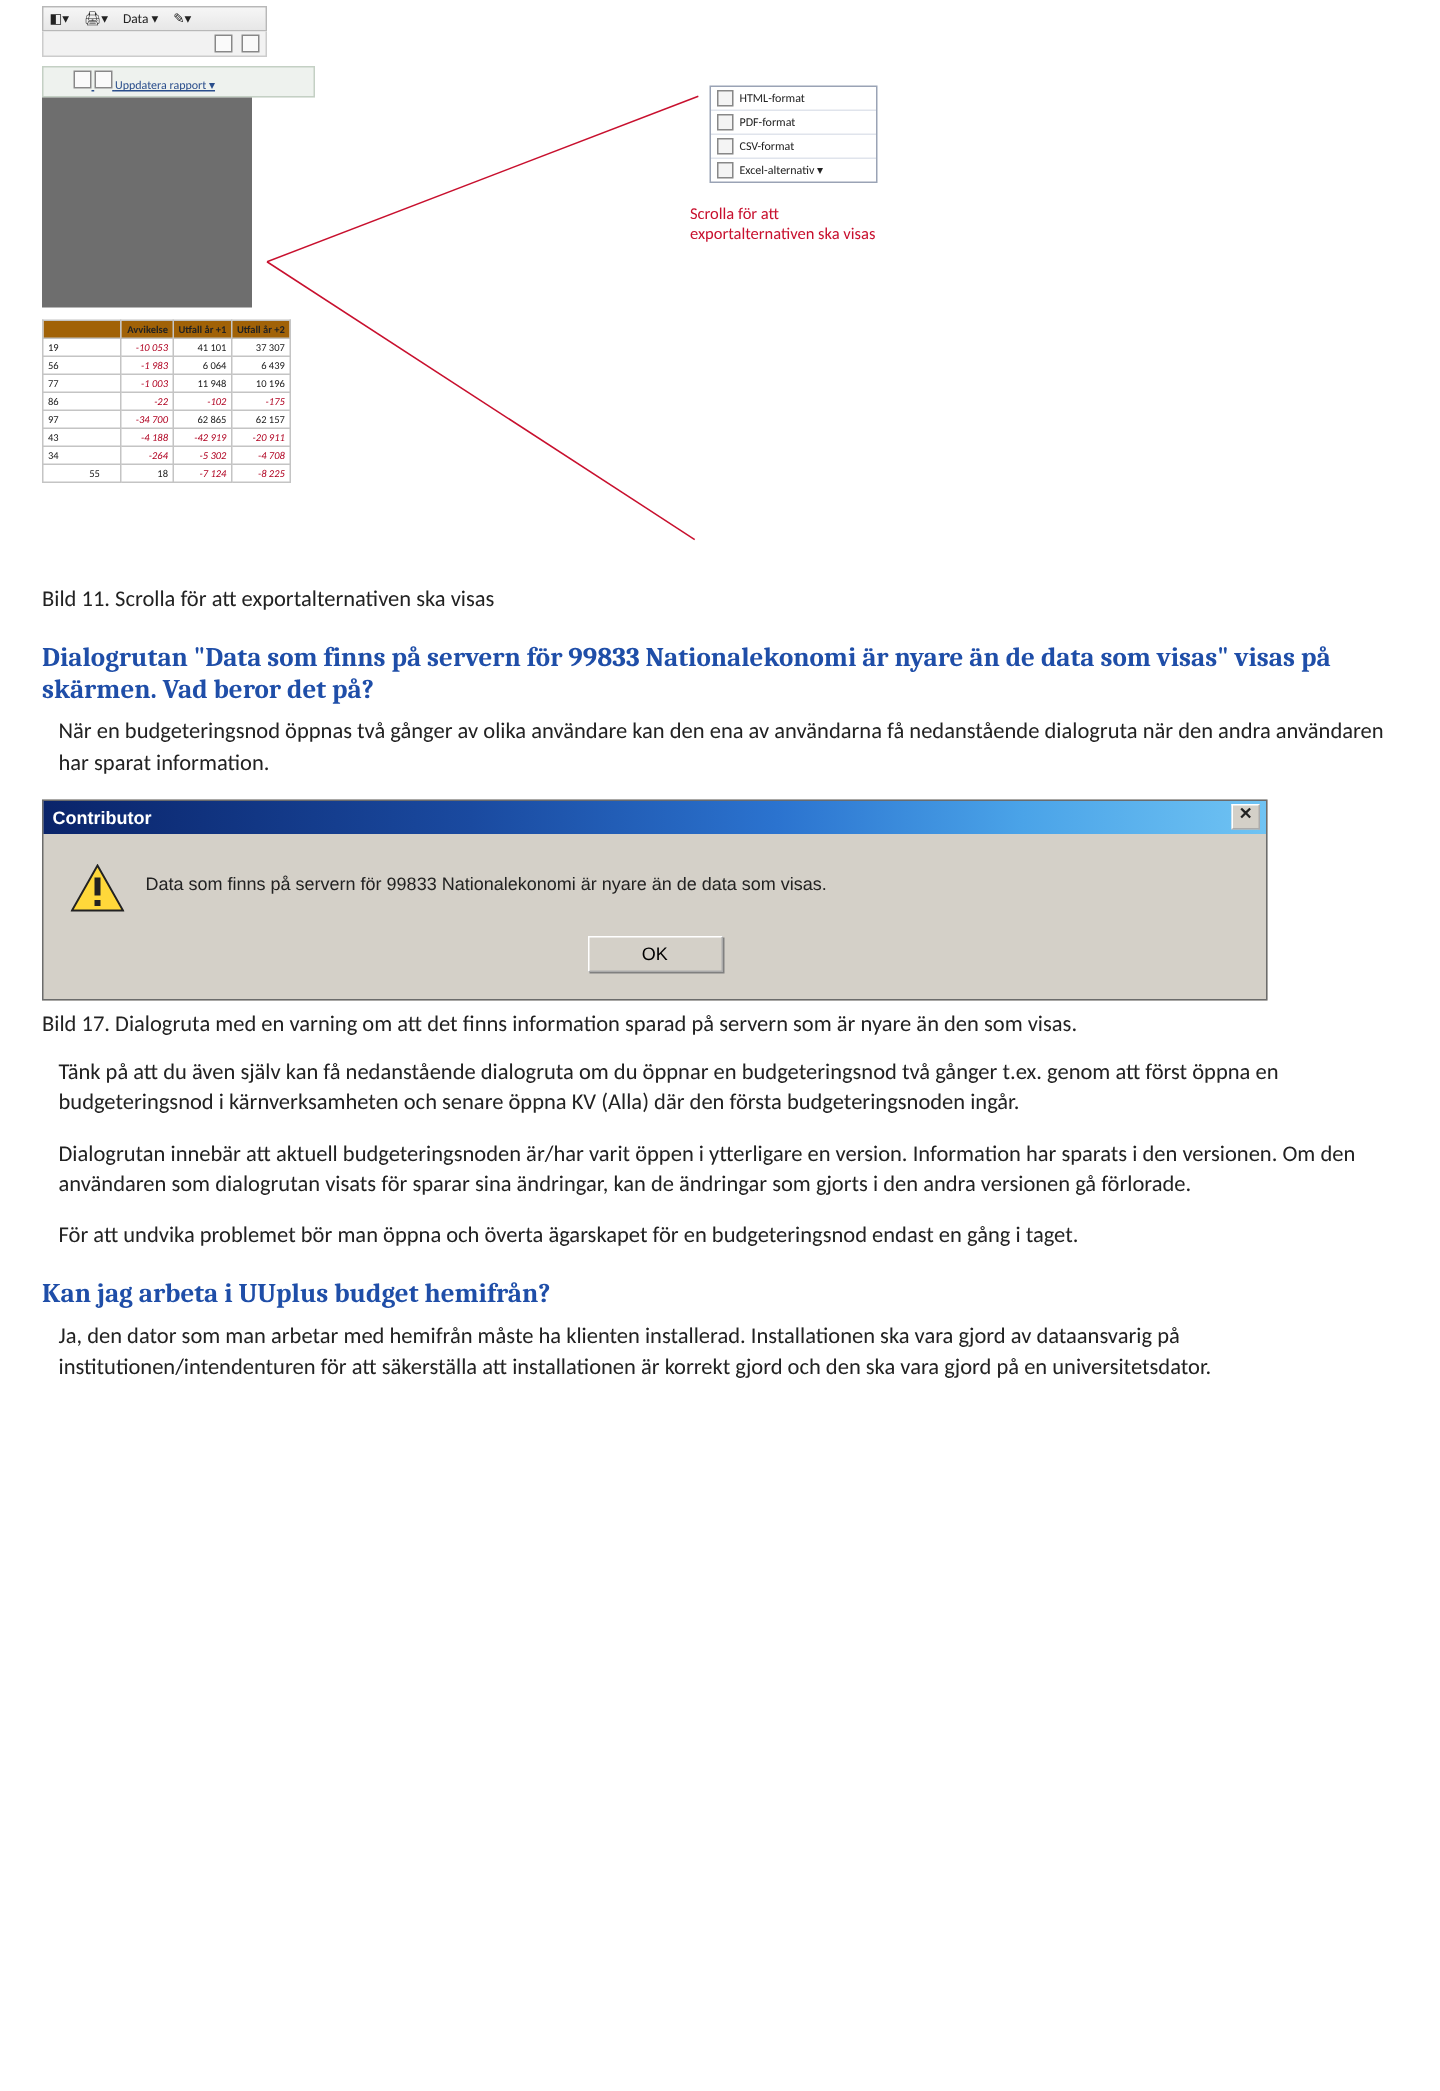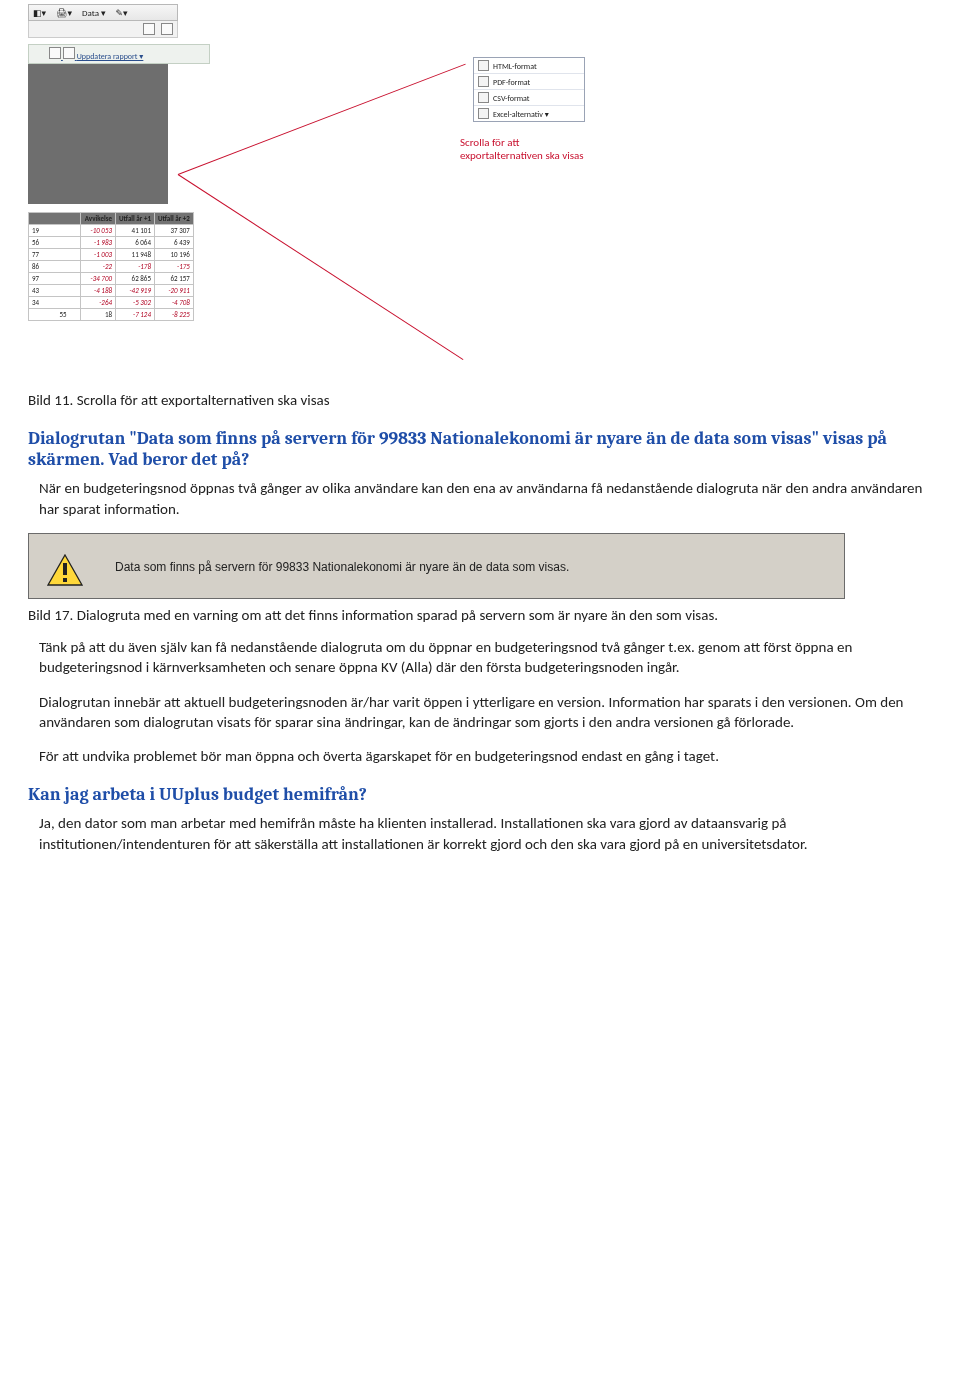--- a/index.html
+++ b/index.html
@@ -83,21 +83,21 @@
     border-collapse: collapse;
     margin-top: 8px;
     font-size: 7px;
   }
   .minitable th, .minitable td {
     border: 1px solid #c4c4c4;
     padding: 1px 3px;
     text-align: right;
     min-width: 28px;
   }
-  .minitable th { background:#737373; font-weight:bold; }
+  .minitable th { background:#a16207; font-weight:bold; }
   .neg { color:#b00020;font-style:italic; }
   .export-menu {
     position: absolute;
     left: 445px;
     top: 53px;
     width: 110px;
     border: 1px solid #9aa3b5;
     background: #fff;
     font-size: 8px;
   }
@@ -153,21 +153,21 @@
     color: #222;
     font-size: 11px;
     line-height: 13px;
     text-align: center;
     font-weight: bold;
   }
   .dialog-body {
     display: flex;
     align-items: flex-start;
     padding: 20px 18px 12px 18px;
-    gap: 32px;
+    gap: 14px;
   }
   .warn-icon svg { display:block; }
   .dialog-btnrow {
     text-align: center;
     padding: 4px 0 18px 0;
   }
   .okbtn {
     width: 90px;
     height: 24px;
     background: #d4d0c8;
@@ -221,21 +221,21 @@
         </tr>
         <tr>
           <td style="text-align: left;">77</td>
           <td class="neg">-1 003</td>
           <td>11 948</td>
           <td>10 196</td>
         </tr>
         <tr>
           <td style="text-align: left;">86</td>
           <td class="neg">-22</td>
-          <td class="neg">-178</td>
+          <td class="neg">-102</td>
           <td class="neg">-175</td>
         </tr>
         <tr>
           <td style="text-align: left;">97</td>
           <td class="neg">-34 700</td>
           <td>62 865</td>
           <td>62 157</td>
         </tr>
         <tr>
           <td style="text-align: left;">43</td>
@@ -282,30 +282,37 @@
   <div class="line" style="left:150px; top:170px; width:308px; transform:rotate(-21deg);"></div>
   <div class="line" style="left:150px; top:170px; width:340px; transform:rotate(33deg);"></div>
 </div>
 
 <p class="caption">Bild 11. Scrolla för att exportalternativen ska visas</p>
 
 <div class="blue-q">Dialogrutan "Data som finns på servern för 99833 Nationalekonomi är nyare än de data som visas" visas på skärmen. Vad beror det på?</div>
 <p>När en budgeteringsnod öppnas två gånger av olika användare kan den ena av användarna få nedanstående dialogruta när den andra användaren har sparat information.</p>
 
 <div class="dialog">
+  <div class="dialog-titlebar">
+    <span>Contributor</span>
+    <div class="closebox">✕</div>
+  </div>
   <div class="dialog-body">
     <div class="warn-icon">
       <svg width="36" height="32" viewBox="0 0 36 32">
         <polygon points="18,1 35,31 1,31" fill="#ffd83a" stroke="#222" stroke-width="1.3"></polygon>
         <rect x="16" y="9" width="4" height="12" fill="#222"></rect>
         <rect x="16" y="24" width="4" height="4" fill="#222"></rect>
       </svg>
     </div>
     <div style="padding-top:6px;">Data som finns på servern för 99833 Nationalekonomi är nyare än de data som visas.</div>
   </div>
+  <div class="dialog-btnrow">
+    <button class="okbtn">OK</button>
+  </div>
 </div>
 
 <p class="caption">Bild 17. Dialogruta med en varning om att det finns information sparad på servern som är nyare än den som visas.</p>
 
 <p>Tänk på att du även själv kan få nedanstående dialogruta om du öppnar en budgeteringsnod två gånger t.ex. genom att först öppna en budgeteringsnod i kärnverksamheten och senare öppna KV (Alla) där den första budgeteringsnoden ingår.</p>
 <p>Dialogrutan innebär att aktuell budgeteringsnoden är/har varit öppen i ytterligare en version. Information har sparats i den versionen. Om den användaren som dialogrutan visats för sparar sina ändringar, kan de ändringar som gjorts i den andra versionen gå förlorade.</p>
 <p>För att undvika problemet bör man öppna och överta ägarskapet för en budgeteringsnod endast en gång i taget.</p>
 
 <h3>Kan jag arbeta i UUplus budget hemifrån?</h3>
 <p>Ja, den dator som man arbetar med hemifrån måste ha klienten installerad. Installationen ska vara gjord av dataansvarig på institutionen/intendenturen för att säkerställa att installationen är korrekt gjord och den ska vara gjord på en universitetsdator.</p>

